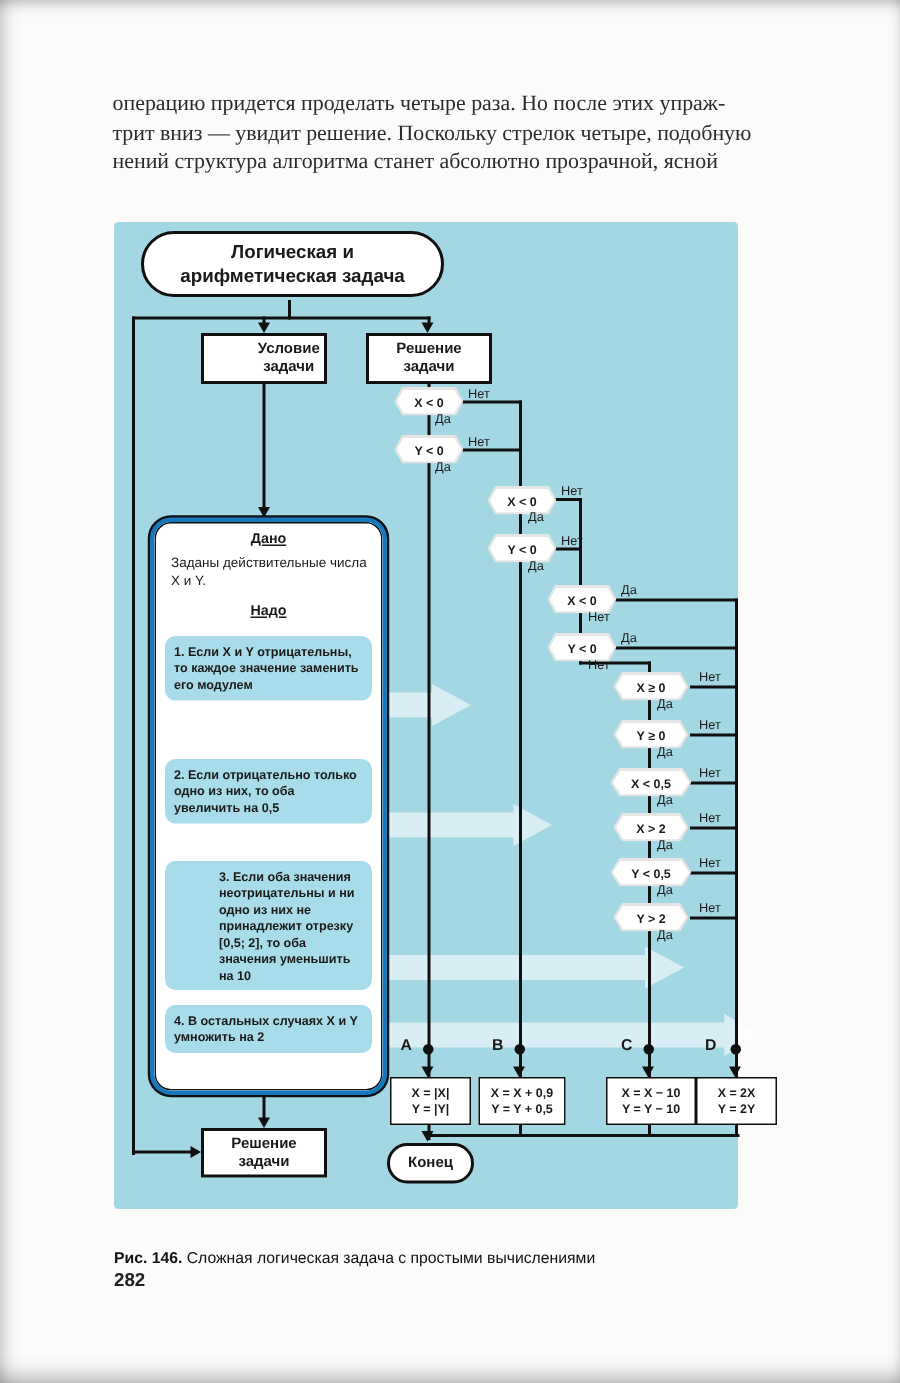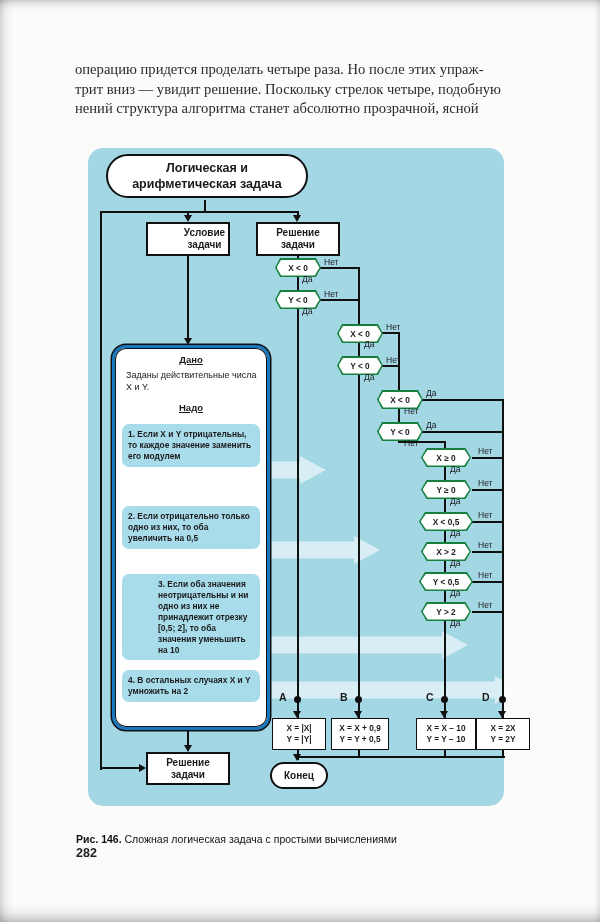--- a/index.html
+++ b/index.html
@@ -4,32 +4,32 @@
 <style>
   html,body{margin:0;padding:0;background:#888;}
   .page{position:relative;width:600px;height:922px;background:#fbfbf9;overflow:hidden;
         font-family:"Liberation Sans",sans-serif;color:#1a1a1a;
         box-shadow:inset 0 10px 12px -10px rgba(0,0,0,.35),
                    inset 10px 0 14px -10px rgba(0,0,0,.28),
                    inset -7px 0 9px -8px rgba(0,0,0,.18),
                    inset 0 -14px 16px -12px rgba(0,0,0,.35);}
   .para{position:absolute;left:75px;top:60px;width:462px;
         font-family:"Liberation Serif",serif;font-size:14.6px;line-height:19.6px;color:#2b2b2b;}
-  .diagram{position:absolute;left:76px;top:148px;width:416px;height:658px;background:#a4d7e4;border-radius:15px;margin-left:12px;}
+  .diagram{position:absolute;left:76px;top:148px;width:416px;height:658px;background:#a4d7e4;border-radius:3px;}
   .ln{position:absolute;background:#101010;z-index:2;}
   .ahd{position:absolute;width:0;height:0;border-left:4.5px solid transparent;border-right:4.5px solid transparent;border-top:7px solid #101010;z-index:2;}
   .ahr{position:absolute;width:0;height:0;border-top:4.5px solid transparent;border-bottom:4.5px solid transparent;border-left:7px solid #101010;z-index:2;}
   .ttl{position:absolute;left:18px;top:6px;width:202px;height:44px;background:#fff;border:2px solid #101010;border-radius:24px;
        display:flex;flex-direction:column;align-items:center;justify-content:center;
        font-weight:bold;font-size:12.5px;line-height:1.3;z-index:3;box-sizing:border-box;}
   .nb{position:absolute;background:#fff;border:2px solid #101010;display:flex;flex-direction:column;align-items:center;justify-content:center;
       font-weight:bold;font-size:10px;line-height:1.2;z-index:3;box-sizing:border-box;}
   .knc{position:absolute;left:182px;top:614px;width:58px;height:27px;background:#fff;border:2px solid #101010;border-radius:14px;
        display:flex;align-items:center;justify-content:center;font-weight:bold;font-size:10px;z-index:3;box-sizing:border-box;}
-  .hex{position:absolute;background:#15803d;clip-path:polygon(11% 0%,89% 0%,100% 50%,89% 100%,11% 100%,0% 50%);
+  .hex{position:absolute;background:#e5e5e5;clip-path:polygon(11% 0%,89% 0%,100% 50%,89% 100%,11% 100%,0% 50%);
        display:flex;align-items:center;justify-content:center;z-index:3;}
   .hx{position:absolute;inset:1.5px;background:#fff;clip-path:polygon(11% 0%,89% 0%,100% 50%,89% 100%,11% 100%,0% 50%);}
   .ht{position:relative;z-index:1;font-size:8.3px;font-weight:600;}
   .rb{position:absolute;background:#fff;border:1.5px solid #101010;display:flex;flex-direction:column;align-items:center;justify-content:center;
       font-size:8.3px;font-weight:600;line-height:1.35;z-index:3;box-sizing:border-box;}
   .lb{position:absolute;font-size:8.5px;z-index:4;}
   .lt{position:absolute;font-size:10.5px;font-weight:bold;z-index:4;}
   .dot{position:absolute;width:7px;height:7px;border-radius:50%;background:#101010;z-index:4;}
   .barrow{position:absolute;background:rgba(255,255,255,.58);z-index:1;}
   .panel{position:absolute;left:24px;top:197px;width:158px;height:385px;background:#fff;border:3px solid #1878be;border-radius:14px;

